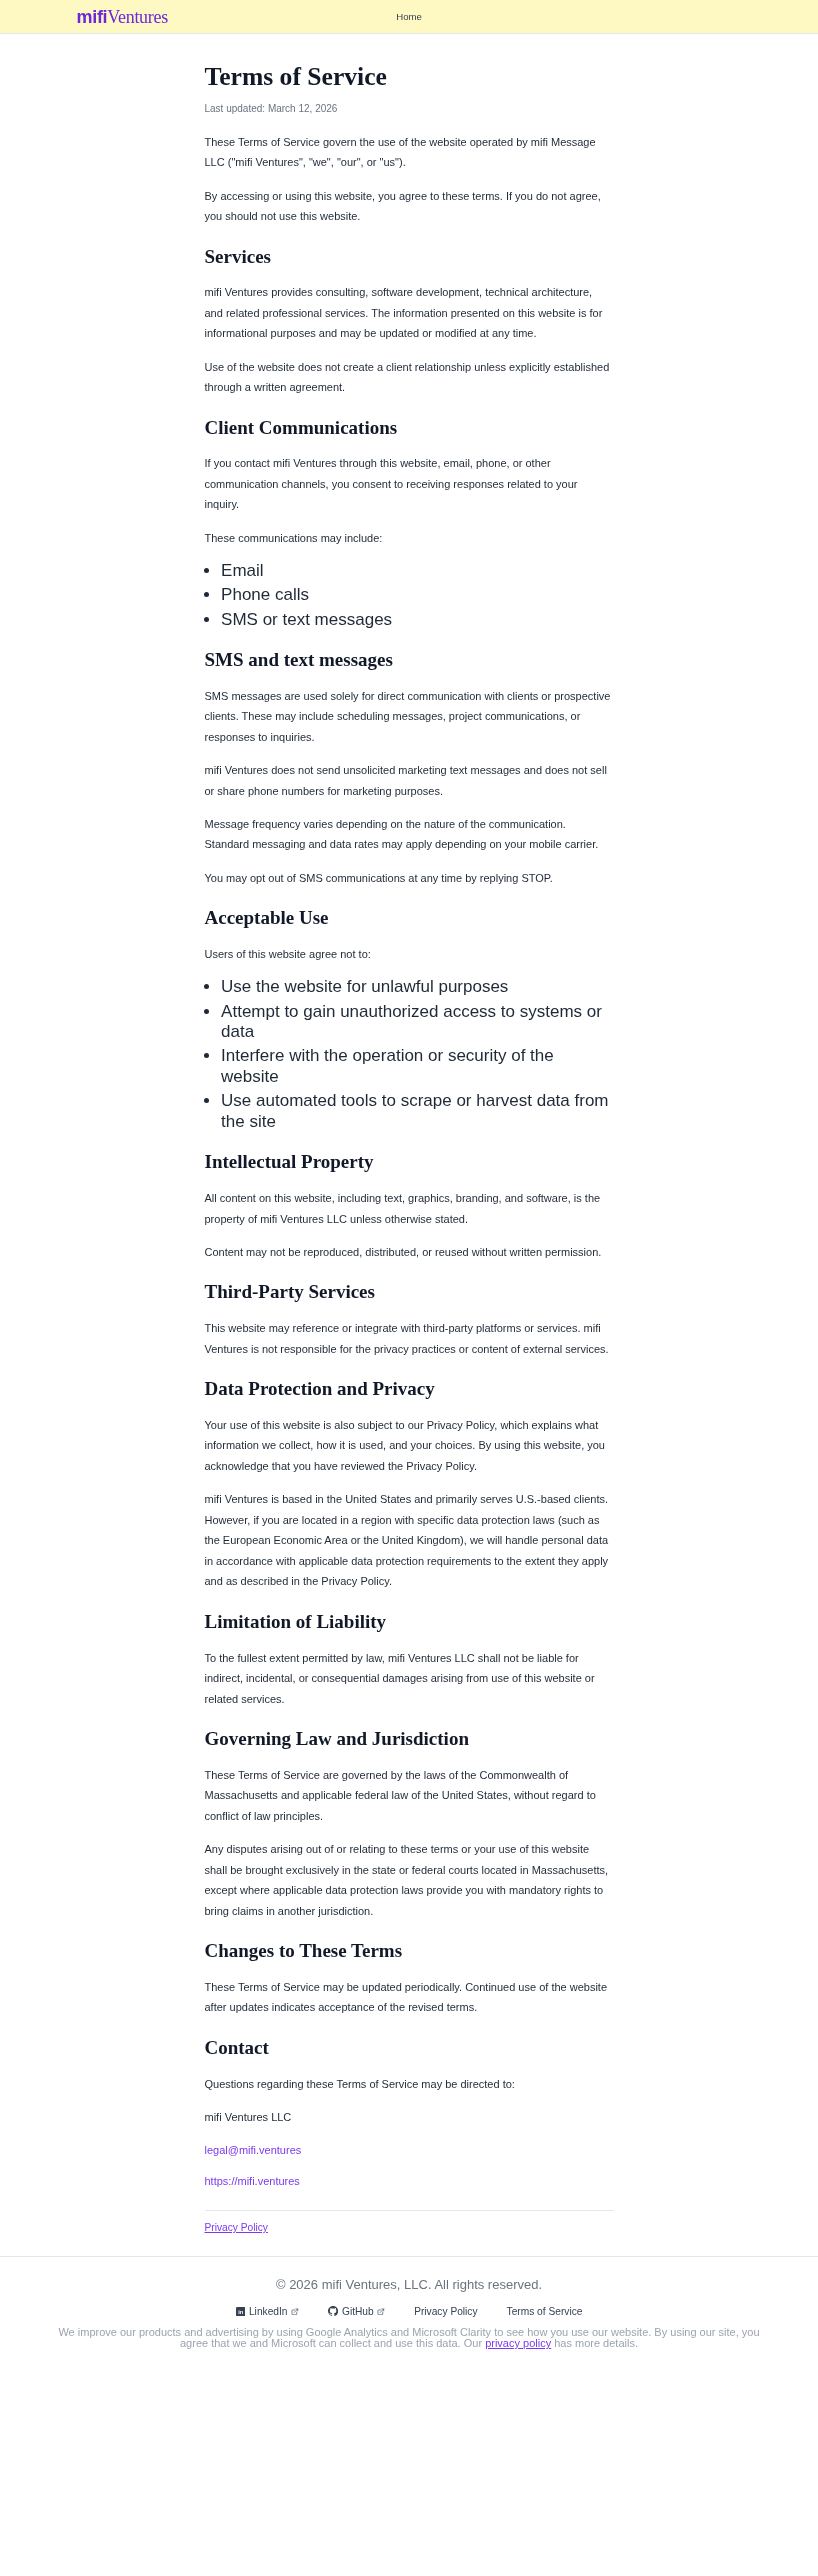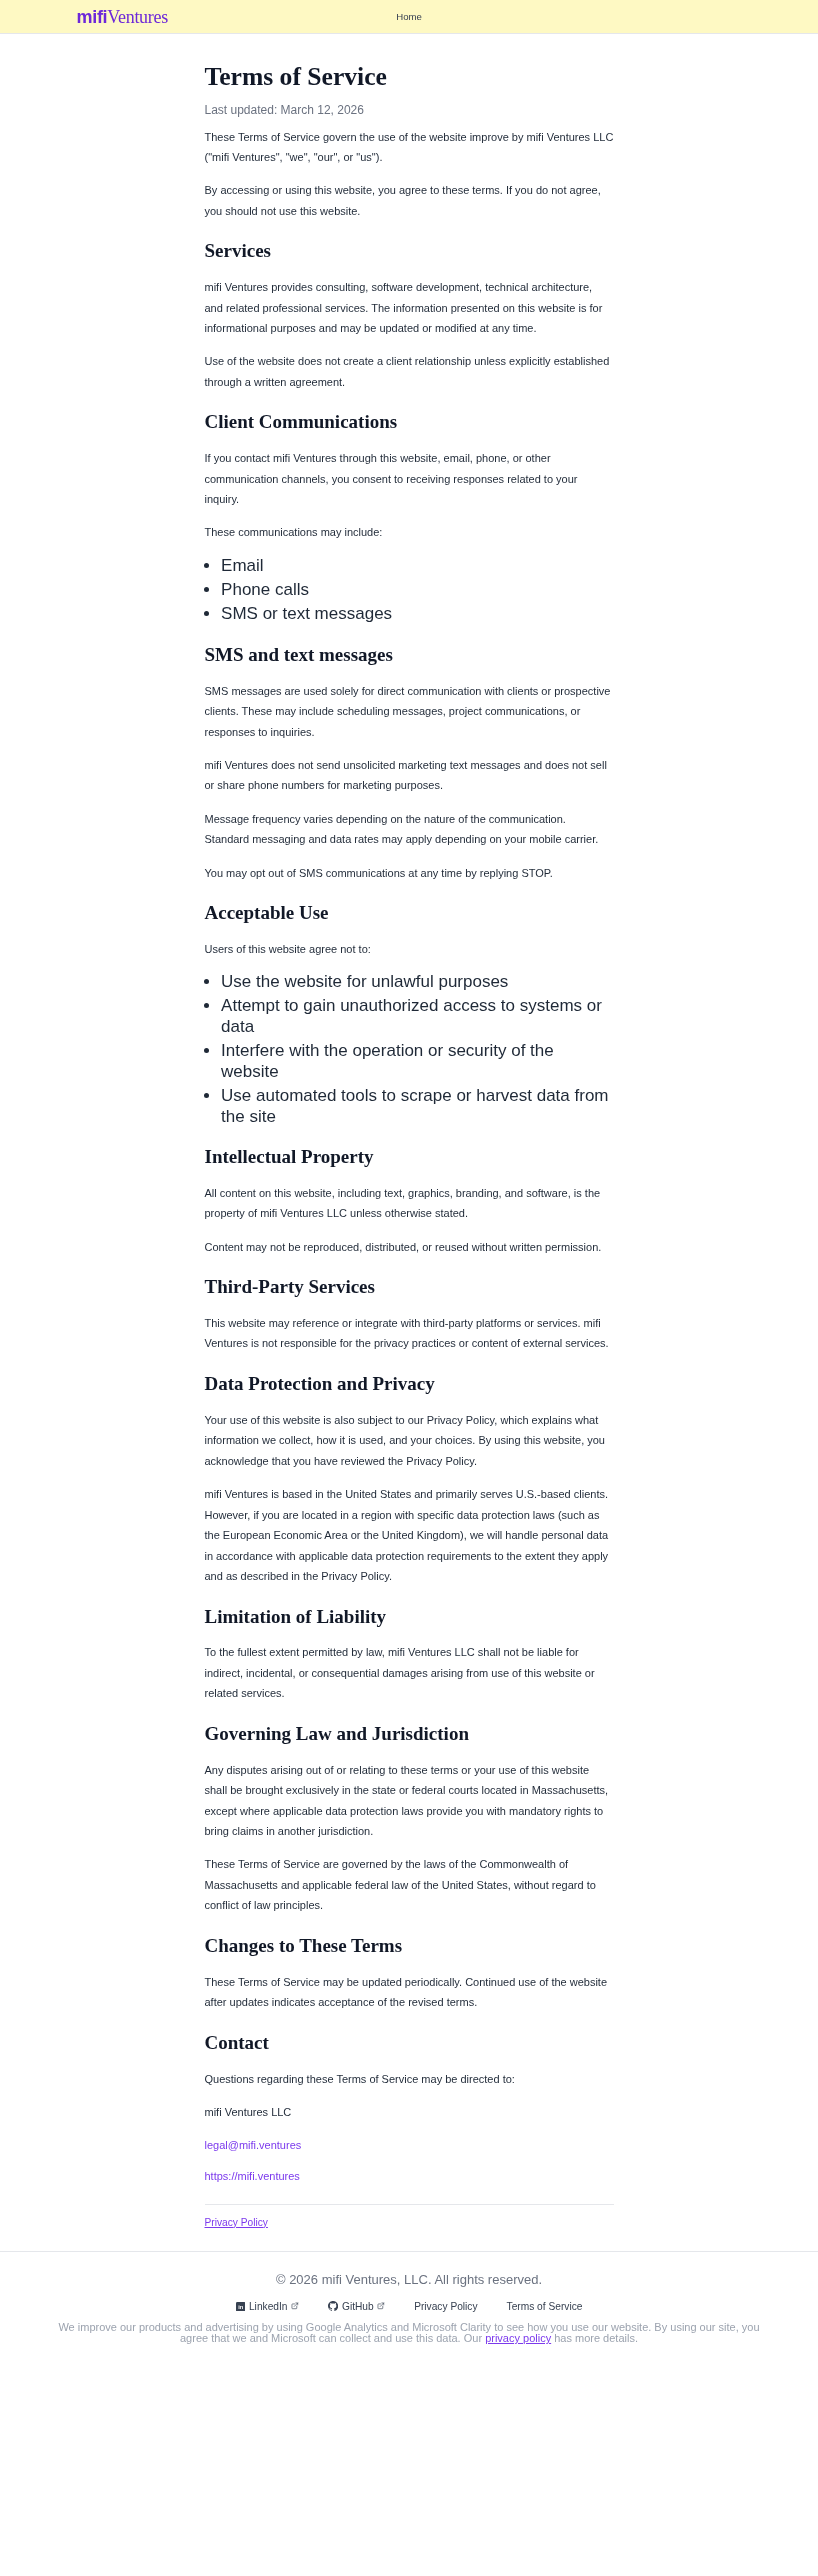--- a/index.html
+++ b/index.html
@@ -37,21 +37,21 @@
   
   main { max-width: 409px; margin: 0 auto; padding-top: 28px; }
   h1 {
     font-family: "Liberation Serif", serif;
     font-weight: 700;
     font-size: 25.6px;
     color: #111827;
     margin: 0 0 9px 0;
     line-height: 1.2;
   }
-  .last-updated { color: #6b7280; font-size: 12px; margin: 0 0 8px 0; line-height: 1.4; }
+  .last-updated { color: #6b7280; font-size: 10px; margin: 0 0 16px 0; line-height: 1.4; }
   p.body-text { font-size: 11px; line-height: 20.5px; margin: 0 0 12.8px 0; }
   h2 {
     font-family: "Liberation Serif", serif;
     font-weight: 700;
     font-size: 19px;
     color: #111827;
     margin: 19px 0 14px 0;
     line-height: 1.2;
   }
   ul.body-list { margin: 10.2px 0 12.8px 0; padding-left: 16.6px; }
@@ -94,21 +94,21 @@
     <nav class="main-nav">
       <a href="#">Home</a>
     </nav>
   </div>
 </header>
 
 <main>
   <h1>Terms of Service</h1>
   <p class="last-updated">Last updated: March 12, 2026</p>
 
-  <p class="body-text">These Terms of Service govern the use of the website improve by mifi Ventures LLC ("mifi Ventures", "we", "our", or "us").</p>
+  <p class="body-text">These Terms of Service govern the use of the website operated by mifi Message LLC ("mifi Ventures", "we", "our", or "us").</p>
   <p class="body-text">By accessing or using this website, you agree to these terms. If you do not agree, you should not use this website.</p>
 
   
   <section>
     <h2>Services</h2>
     <p class="body-text">mifi Ventures provides consulting, software development, technical architecture, and related professional services. The information presented on this website is for informational purposes and may be updated or modified at any time.</p>
     <p class="body-text">Use of the website does not create a client relationship unless explicitly established through a written agreement.</p>
   </section>
 
   
@@ -166,22 +166,22 @@
 
   
   <section>
     <h2>Limitation of Liability</h2>
     <p class="body-text">To the fullest extent permitted by law, mifi Ventures LLC shall not be liable for indirect, incidental, or consequential damages arising from use of this website or related services.</p>
   </section>
 
   
   <section>
     <h2>Governing Law and Jurisdiction</h2>
+    <p class="body-text">These Terms of Service are governed by the laws of the Commonwealth of Massachusetts and applicable federal law of the United States, without regard to conflict of law principles.</p>
     <p class="body-text">Any disputes arising out of or relating to these terms or your use of this website shall be brought exclusively in the state or federal courts located in Massachusetts, except where applicable data protection laws provide you with mandatory rights to bring claims in another jurisdiction.</p>
-    <p class="body-text">These Terms of Service are governed by the laws of the Commonwealth of Massachusetts and applicable federal law of the United States, without regard to conflict of law principles.</p>
   </section>
 
   
   <section>
     <h2>Changes to These Terms</h2>
     <p class="body-text">These Terms of Service may be updated periodically. Continued use of the website after updates indicates acceptance of the revised terms.</p>
   </section>
 
   
   <section>

